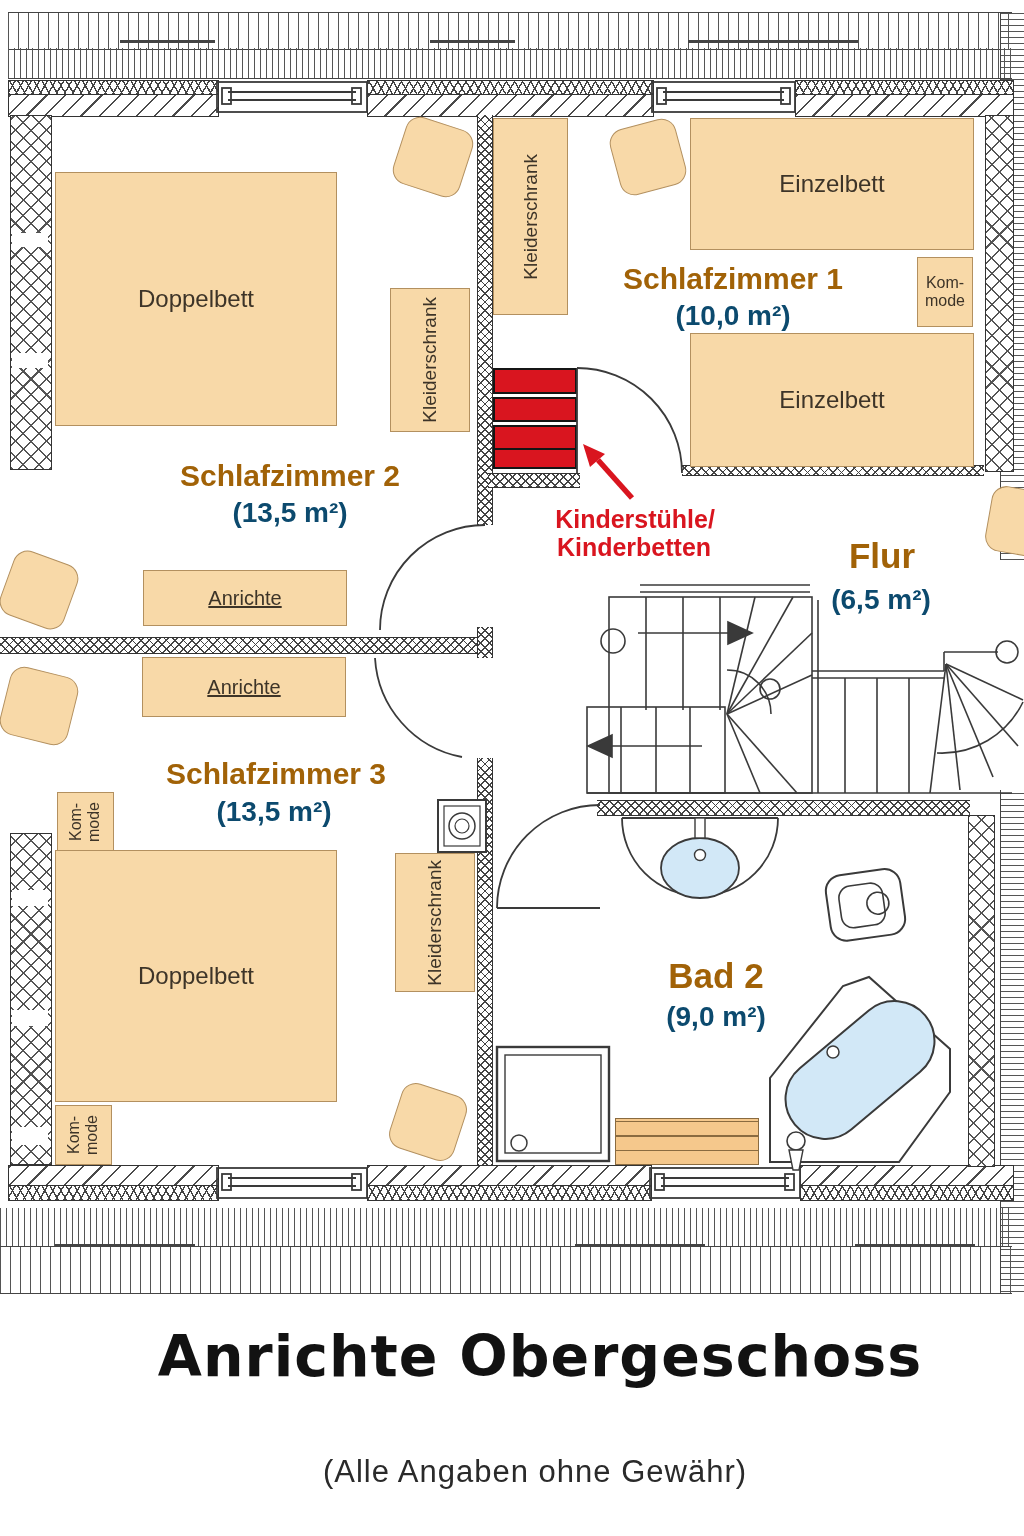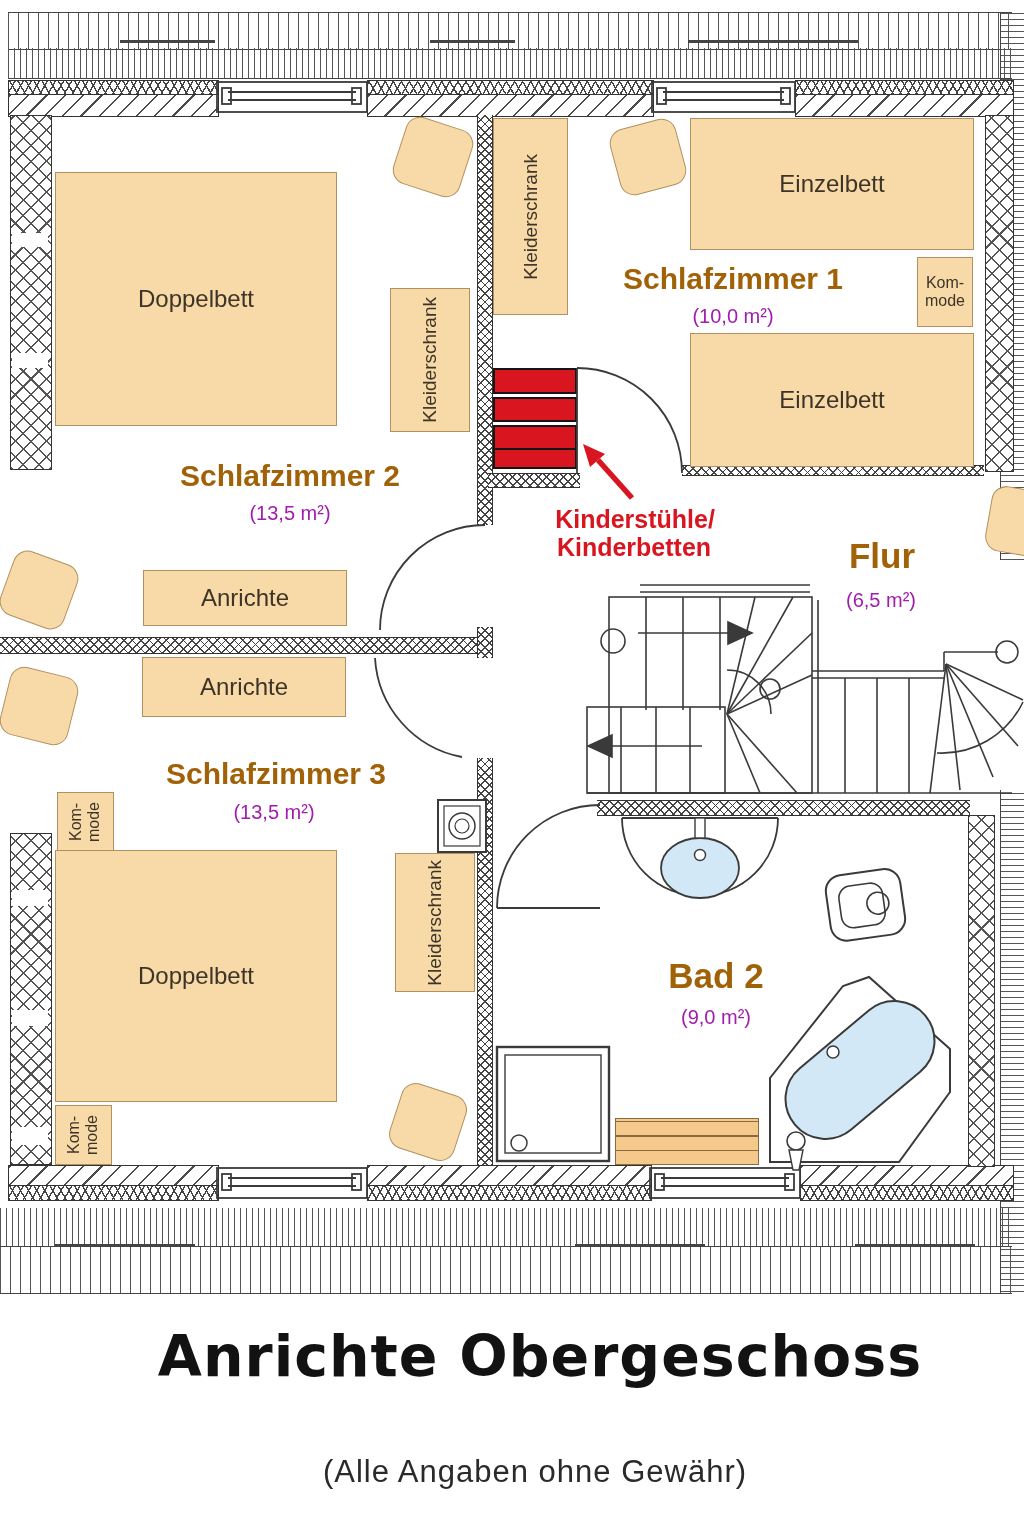--- a/index.html
+++ b/index.html
@@ -27,29 +27,29 @@
   .chain-v{background:repeating-linear-gradient(45deg,#444 0 1.2px,transparent 1.2px 6px),
                   repeating-linear-gradient(-45deg,#444 0 1.2px,transparent 1.2px 6px);
            border-left:1.5px solid #333;border-right:1.5px solid #333;background-color:#fff;}
   .gap{background:#fff;}
   .tick{background:#444;}
   
   .furn{background:#f8d9a8;border:1.5px solid #b3905f;display:flex;align-items:center;
         justify-content:center;color:#3d3428;text-align:center;}
   .chair{background:#f8d9a8;border:1.5px solid #b3905f;border-radius:15px;}
   .vtext{writing-mode:vertical-rl;transform:rotate(180deg);white-space:nowrap;}
-  .f20{font-size:24px;} .f24{font-size:24px;} .f19{font-size:19px;} .f16{font-size:16px;line-height:1.15;}
+  .f20{font-size:20px;text-decoration:underline;} .f24{font-size:24px;} .f19{font-size:19px;} .f16{font-size:16px;line-height:1.15;}
   .bench{background:#f5c88c;border:1.5px solid #8a6b40;
          background-image:repeating-linear-gradient(0deg,transparent 0 13px,#8a6b40 13px 14.5px);}
   .redbar{background:#d9151f;border:2px solid #151515;}
   
   .lbl{position:absolute;transform:translate(-50%,-50%);white-space:nowrap;color:#a16207;}
   .room-name{font-weight:700;font-size:30px;}
   .room-name-lg{font-weight:700;font-size:35px;}
-  .room-area{font-size:20px;font-weight:400;color:#a21caf;}
+  .room-area{font-size:28px;font-weight:700;color:#0c4a6e;}
   .red-note{color:#d9151f;font-weight:700;font-size:25px;}
   .title{font-family:"DejaVu Sans","Liberation Sans",sans-serif;font-weight:800;font-size:57px;
          color:#121212;letter-spacing:1px;}
   .subtitle{font-size:31px;color:#2a2a2a;font-weight:400;letter-spacing:1px;}
   svg{position:absolute;left:0;top:0;pointer-events:none;}
 </style>
 </head>
 <body>
 
 <div id="plan">

